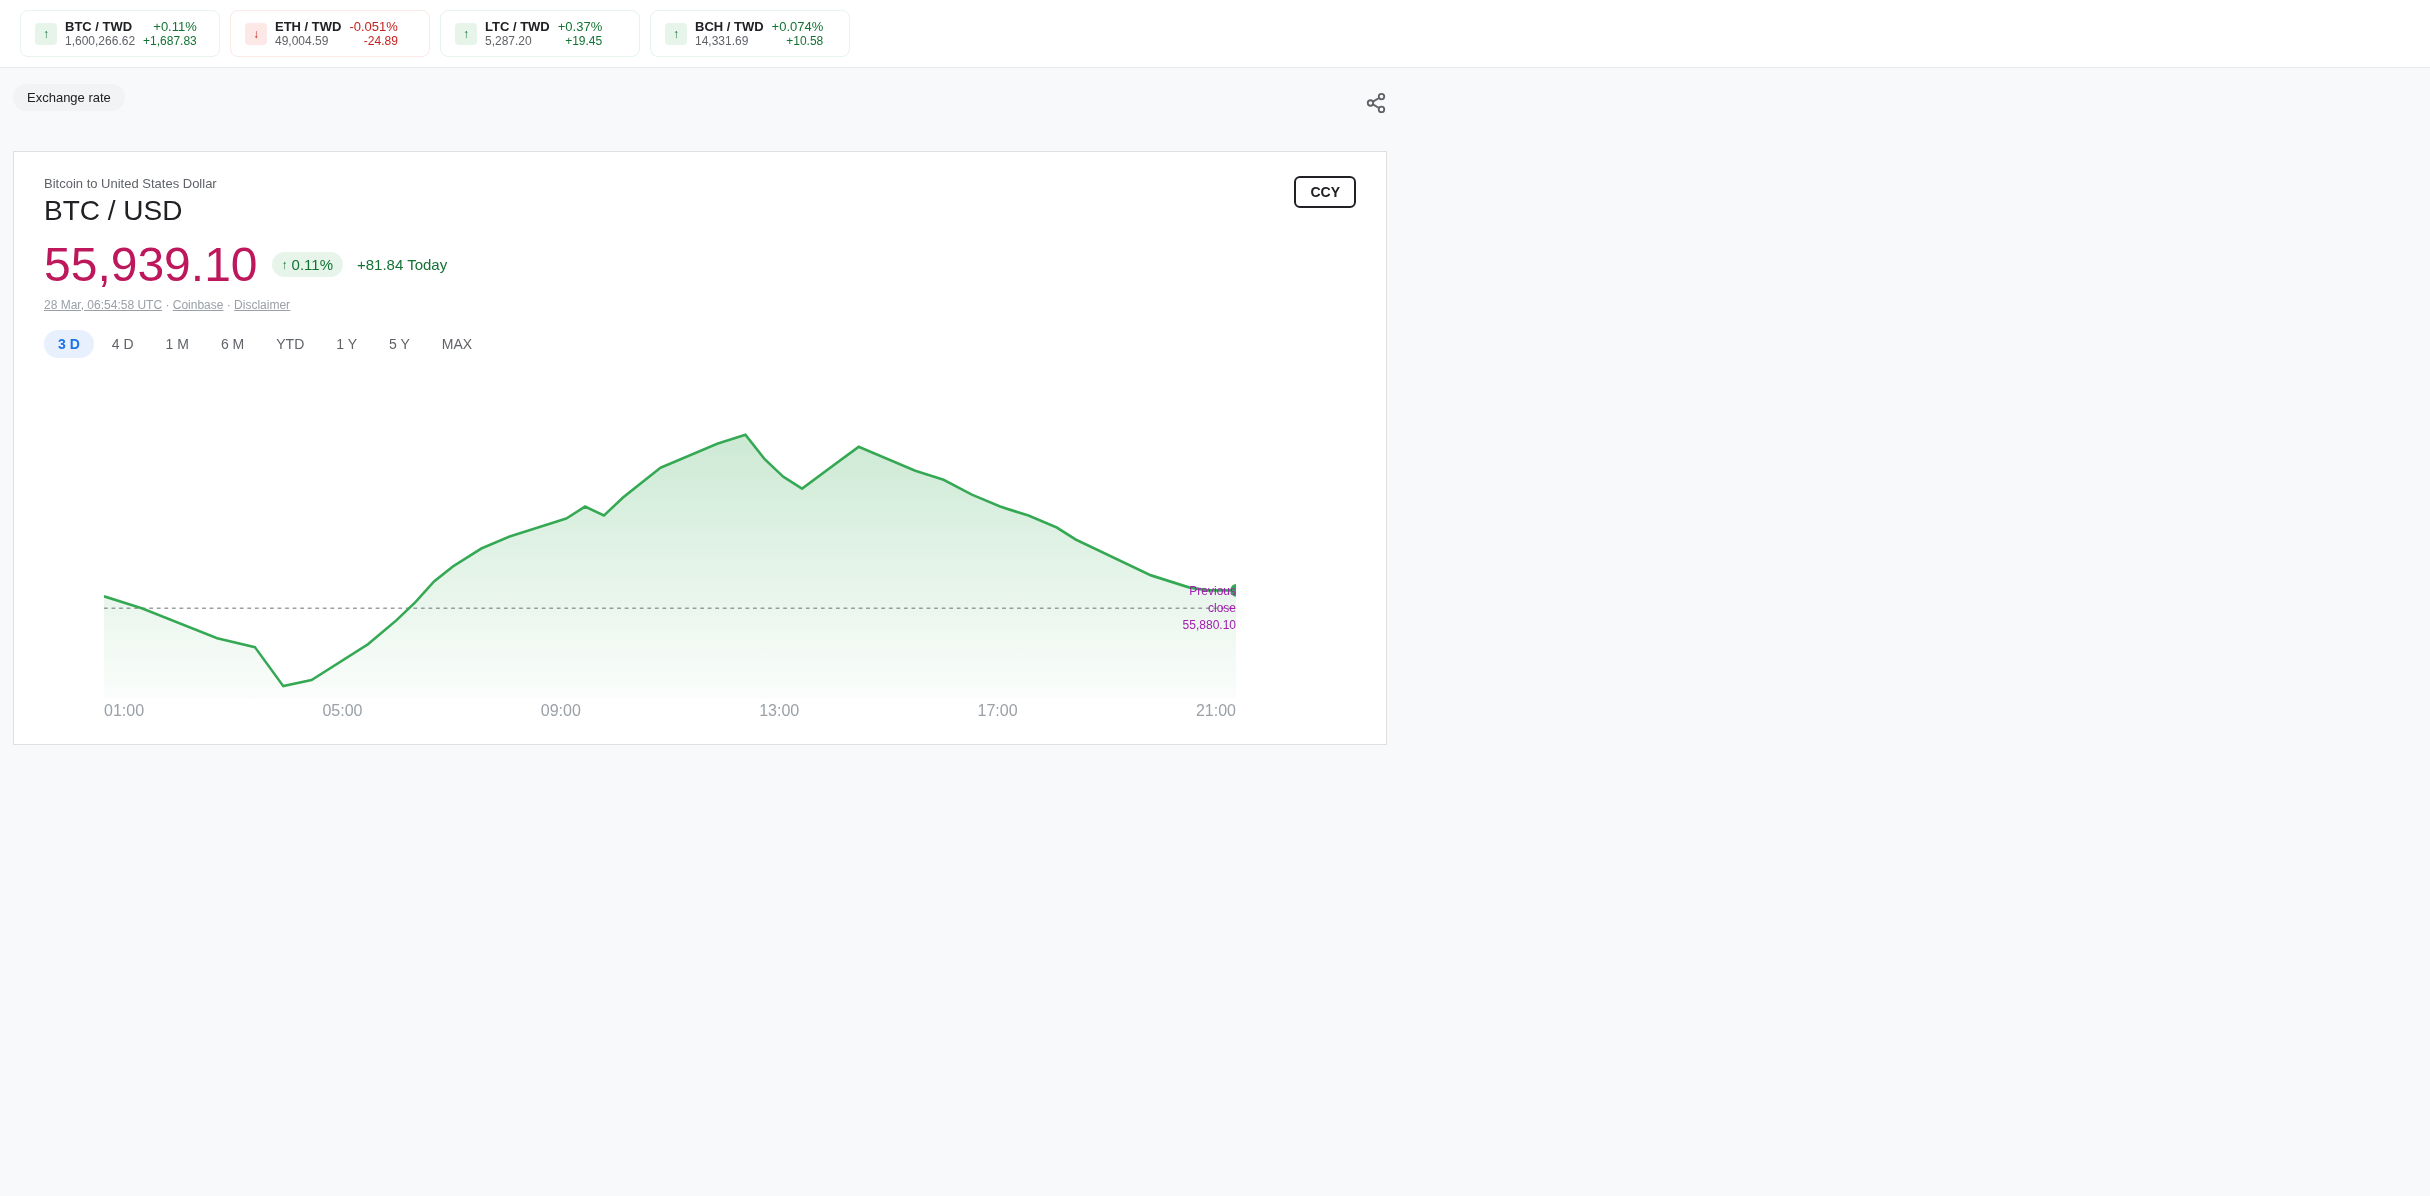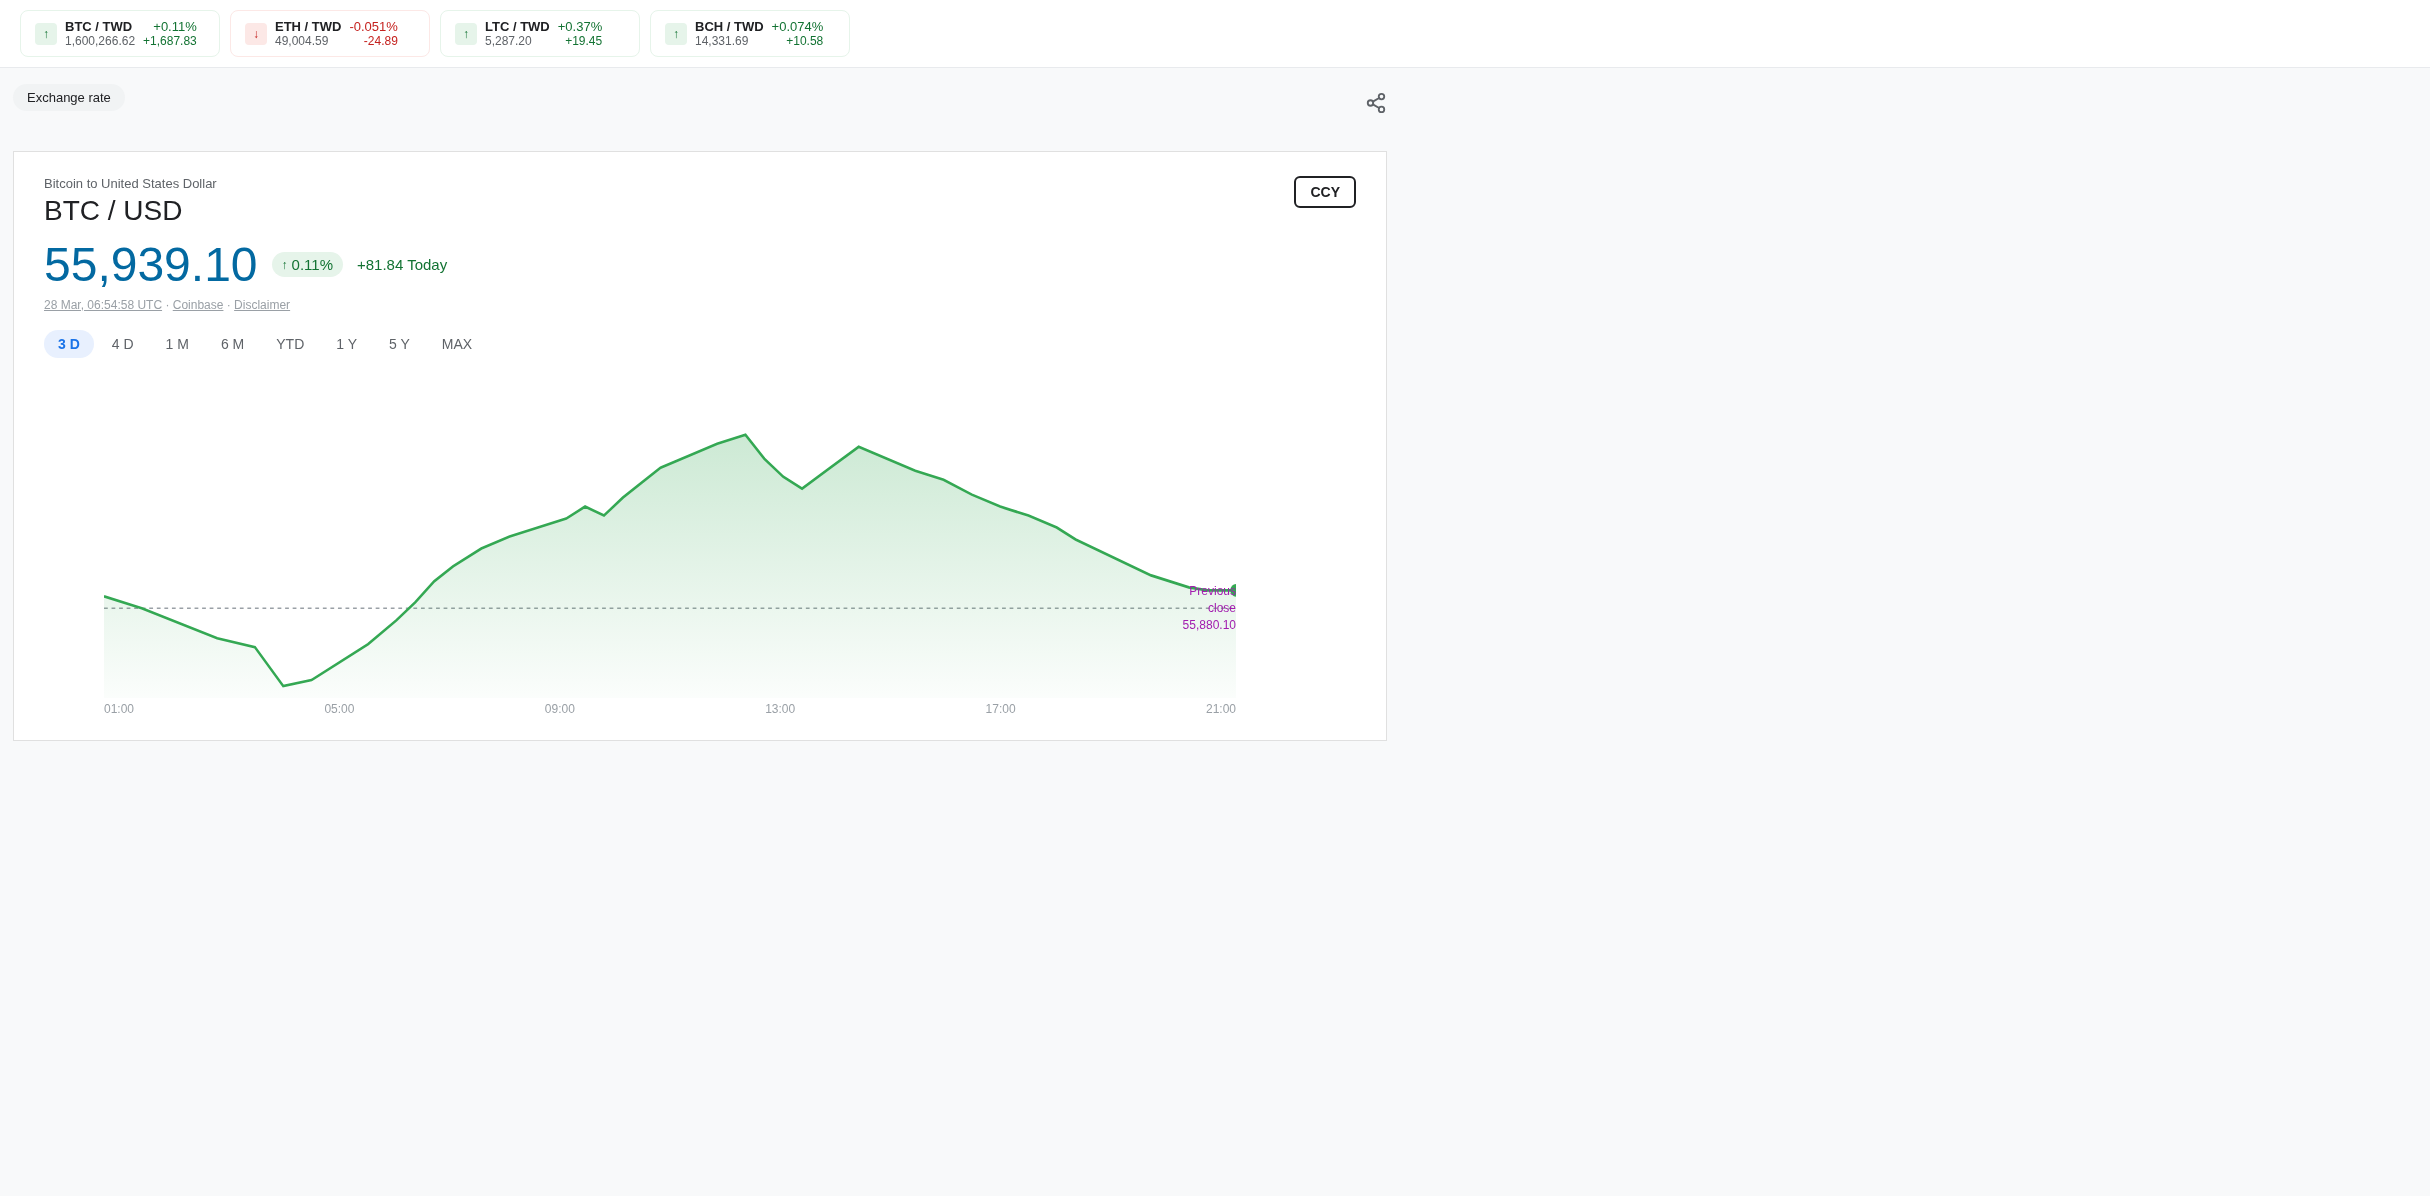--- a/index.html
+++ b/index.html
@@ -104,21 +104,21 @@
     .price-row {
       display: flex;
       align-items: center;
       gap: 14px;
       margin-bottom: 6px;
     }
 
     .current-price {
       font-size: 48px;
       font-weight: 300;
-      color: #0369a1;
+      color: #be185d;
     }
 
     .change-badge {
       background: #e6f4ea;
       border-radius: 20px;
       padding: 4px 10px;
       display: flex;
       align-items: center;
       gap: 4px;
       font-size: 15px;
@@ -217,21 +217,21 @@
 
     .chart-container {
       position: relative;
       padding-left: 60px;
       padding-right: 120px;
     }
 
     .x-axis-labels {
       display: flex;
       justify-content: space-between;
-      font-size: 12px;
+      font-size: 16px;
       color: #9aa0a6;
       padding-left: 60px;
       padding-right: 120px;
       margin-top: 4px;
       text-align: center;
     }
   </style>
 </head>
 <body>
 

